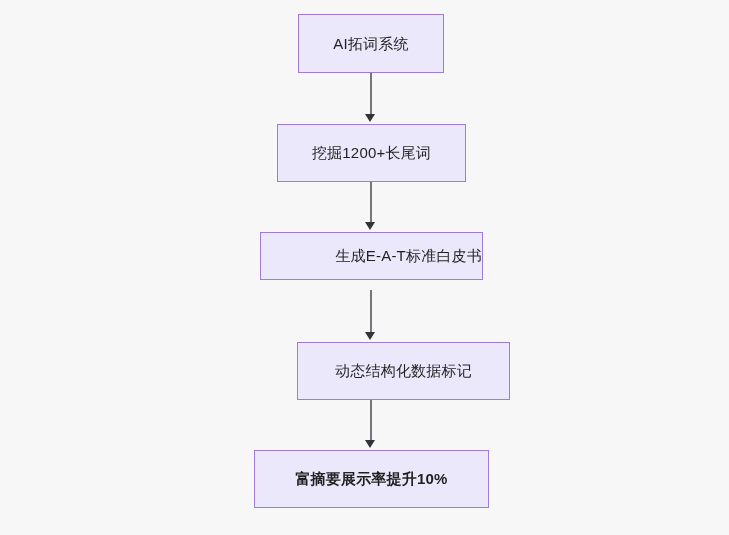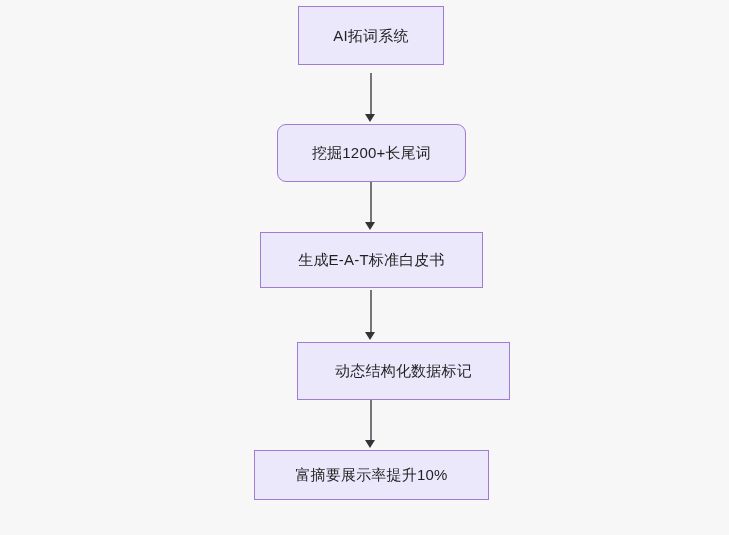--- a/index.html
+++ b/index.html
@@ -64,33 +64,33 @@
 
   <div class="connector" style="left:370px; top:182px; height:42px;"></div>
   <div class="arrowhead" style="left:364.5px; top:222px;"></div>
 
   <div class="connector" style="left:370px; top:290px; height:44px;"></div>
   <div class="arrowhead" style="left:364.5px; top:332px;"></div>
 
   <div class="connector" style="left:370px; top:400px; height:42px;"></div>
   <div class="arrowhead" style="left:364.5px; top:440px;"></div>
 
-  <div class="node" style="left:298px; top:6px; width:146px; height:59px;">
+  <div class="node" style="left:298px; top:14px; width:146px; height:59px;">
     <span class="node-label">AI拓词系统</span>
   </div>
 
-  <div class="node" style="left:277px; top:124px; width:189px; height:58px;border-radius:9px;">
+  <div class="node" style="left:277px; top:124px; width:189px; height:58px;">
     <span class="node-label">挖掘1200+长尾词</span>
   </div>
 
-  <div class="node" style="left:260px; top:232px; width:223px; height:56px;">
+  <div class="node" style="left:260px; top:232px; width:223px; height:48px;justify-content:flex-end;">
     <span class="node-label">生成E-A-T标准白皮书</span>
   </div>
 
   <div class="node" style="left:265px; top:342px; width:213px; height:58px;margin-left:32px;">
     <span class="node-label">动态结构化数据标记</span>
   </div>
 
-  <div class="node" style="left:254px; top:450px; width:235px; height:50px;">
+  <div class="node" style="left:254px; top:450px; width:235px; height:58px;font-weight:bold;">
     <span class="node-label">富摘要展示率提升10%</span>
   </div>
 
 </div>
 
 </body></html>

